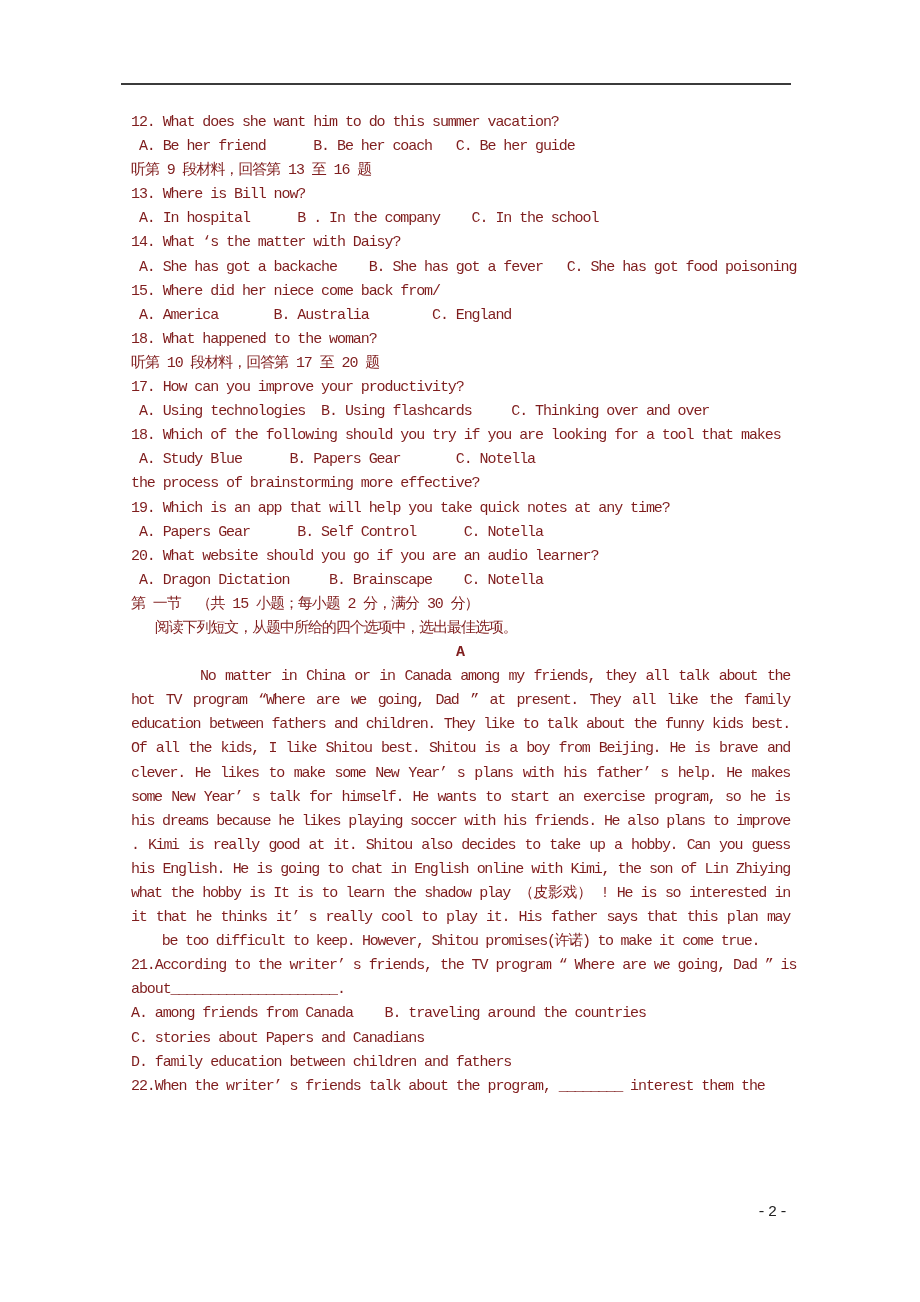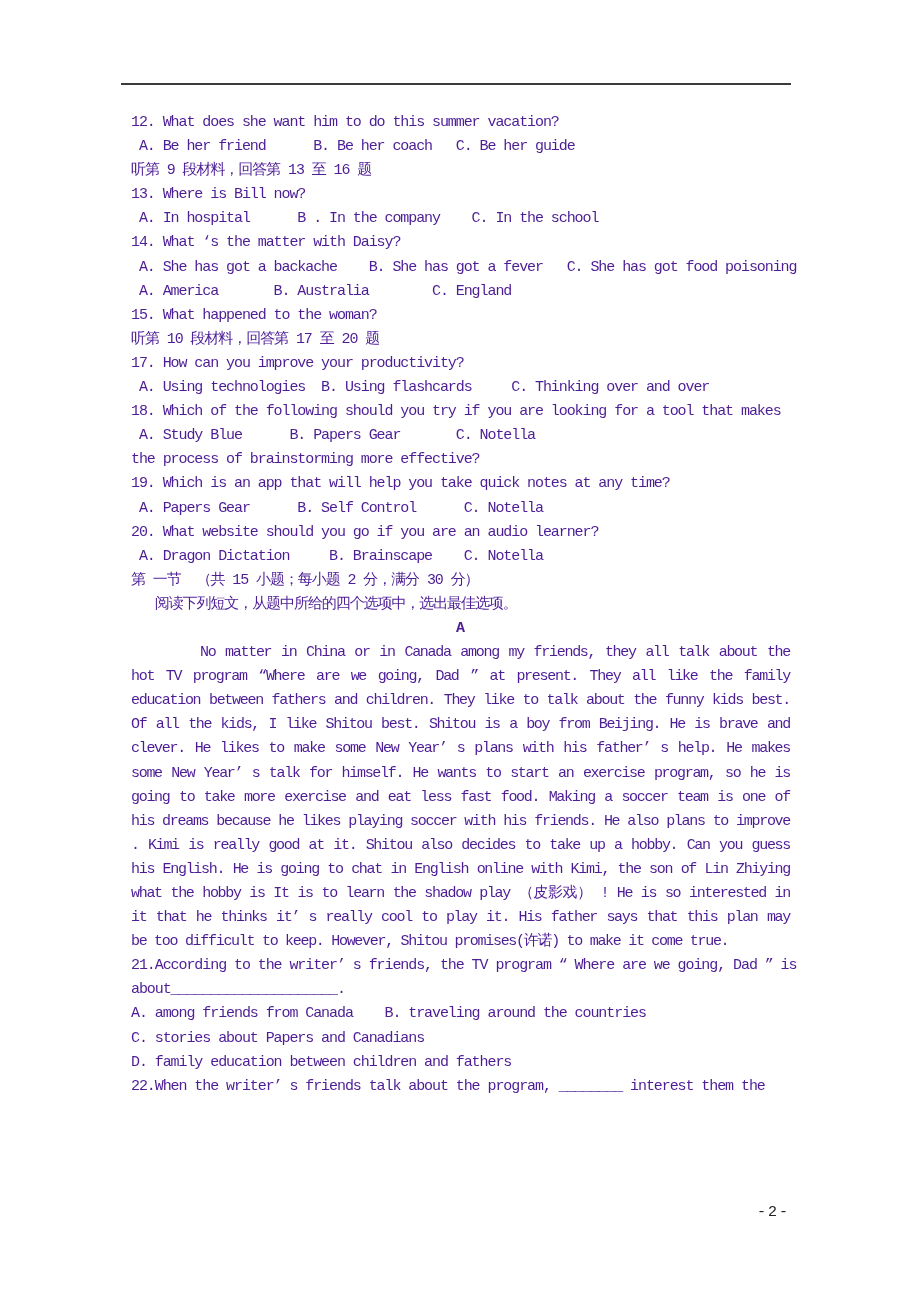--- a/index.html
+++ b/index.html
@@ -15,26 +15,26 @@
     position: absolute;
     left: 121px; top: 83px;
     width: 670px; height: 2px;
     background: #3b3b3b;
   }
   .content {
     position: absolute;
     left: 131px; top: 111px;
     width: 659px;
     font-size: 15px;
-    color: #4c1d95;
+    color: #7f1d1d;
   }
   .line { height: 24.1px; line-height: 24.1px; }
   .q, .opt, .cn { white-space: pre; letter-spacing: -1.08px; }
   .center { text-align: center; font-weight: bold; letter-spacing: 0; white-space: normal; }
-  .p1, .pj, .pl { white-space: nowrap; letter-spacing: -1.3px; word-spacing: 0; }
+  .p1, .pj, .pl { white-space: nowrap; letter-spacing: -1.3px; word-spacing: 0; text-align: center; }
   .p1, .pj { text-align: justify; text-align-last: justify; }
   .p1 { padding-left: 69px; }
   .pagenum {
     position: absolute;
     left: 131px; top: 1204px;
     width: 659px;
     text-align: right;
     font-size: 15px;
     color: #212121;
     letter-spacing: 2px;
@@ -46,42 +46,42 @@
 <div class="rule"></div>
 
 <div class="content">
     <div class="line q">12. What does she want him to do this summer vacation?</div>
     <div class="line opt"> A. Be her friend      B. Be her coach   C. Be her guide</div>
     <div class="line cn">听第 9 段材料，回答第 13 至 16 题</div>
     <div class="line q">13. Where is Bill now?</div>
     <div class="line opt"> A. In hospital      B . In the company    C. In the school</div>
     <div class="line q">14. What ‘s the matter with Daisy?</div>
     <div class="line opt"> A. She has got a backache    B. She has got a fever   C. She has got food poisoning</div>
+    <div class="line q">15. Where did her niece come back from/</div>
     <div class="line opt"> A. America       B. Australia        C. England</div>
-    <div class="line q">15. What happened to the woman?</div>
+    <div class="line q">18. What happened to the woman?</div>
     <div class="line cn">听第 10 段材料，回答第 17 至 20 题</div>
     <div class="line q">17. How can you improve your productivity?</div>
     <div class="line opt"> A. Using technologies  B. Using flashcards     C. Thinking over and over</div>
     <div class="line q">18. Which of the following should you try if you are looking for a tool that makes</div>
     <div class="line opt"> A. Study Blue      B. Papers Gear       C. Notella</div>
     <div class="line q">the process of brainstorming more effective?</div>
     <div class="line q">19. Which is an app that will help you take quick notes at any time?</div>
     <div class="line opt"> A. Papers Gear      B. Self Control      C. Notella</div>
     <div class="line q">20. What website should you go if you are an audio learner?</div>
     <div class="line opt"> A. Dragon Dictation     B. Brainscape    C. Notella</div>
     <div class="line cn">第 一节  （共 15 小题；每小题 2 分，满分 30 分）</div>
     <div class="line cn">   阅读下列短文，从题中所给的四个选项中，选出最佳选项。</div>
     <div class="line center">A</div>
     <div class="line p1">No matter in China or in Canada among my friends, they all talk about the</div>
     <div class="line pj">hot TV program “Where are we going, Dad ” at present. They all like the family</div>
     <div class="line pj">education between fathers and children. They like to talk about the funny kids best.</div>
     <div class="line pj">Of all the kids, I like Shitou best. Shitou is a boy from Beijing. He is brave and</div>
     <div class="line pj">clever. He likes to make some New Year’ s plans with his father’ s help. He makes</div>
     <div class="line pj">some New Year’ s talk for himself. He wants to start an exercise program, so he is</div>
-    <div class="line pj">going to take more exercise and eat less fast food. Making a soccer team is one of</div>
     <div class="line pj">his dreams because he likes playing soccer with his friends. He also plans to improve</div>
     <div class="line pj">. Kimi is really good at it. Shitou also decides to take up a hobby. Can you guess</div>
     <div class="line pj">his English. He is going to chat in English online with Kimi, the son of Lin Zhiying</div>
     <div class="line pj">what the hobby is It is to learn the shadow play （皮影戏） ! He is so interested in</div>
     <div class="line pj">it that he thinks it’ s really cool to play it. His father says that this plan may</div>
     <div class="line pl">be too difficult to keep. However, Shitou promises(许诺) to make it come true.</div>
     <div class="line q">21.According to the writer’ s friends, the TV program “ Where are we going, Dad ” is</div>
     <div class="line q">about_____________________.</div>
     <div class="line q">A. among friends from Canada    B. traveling around the countries</div>
     <div class="line q">C. stories about Papers and Canadians</div>

